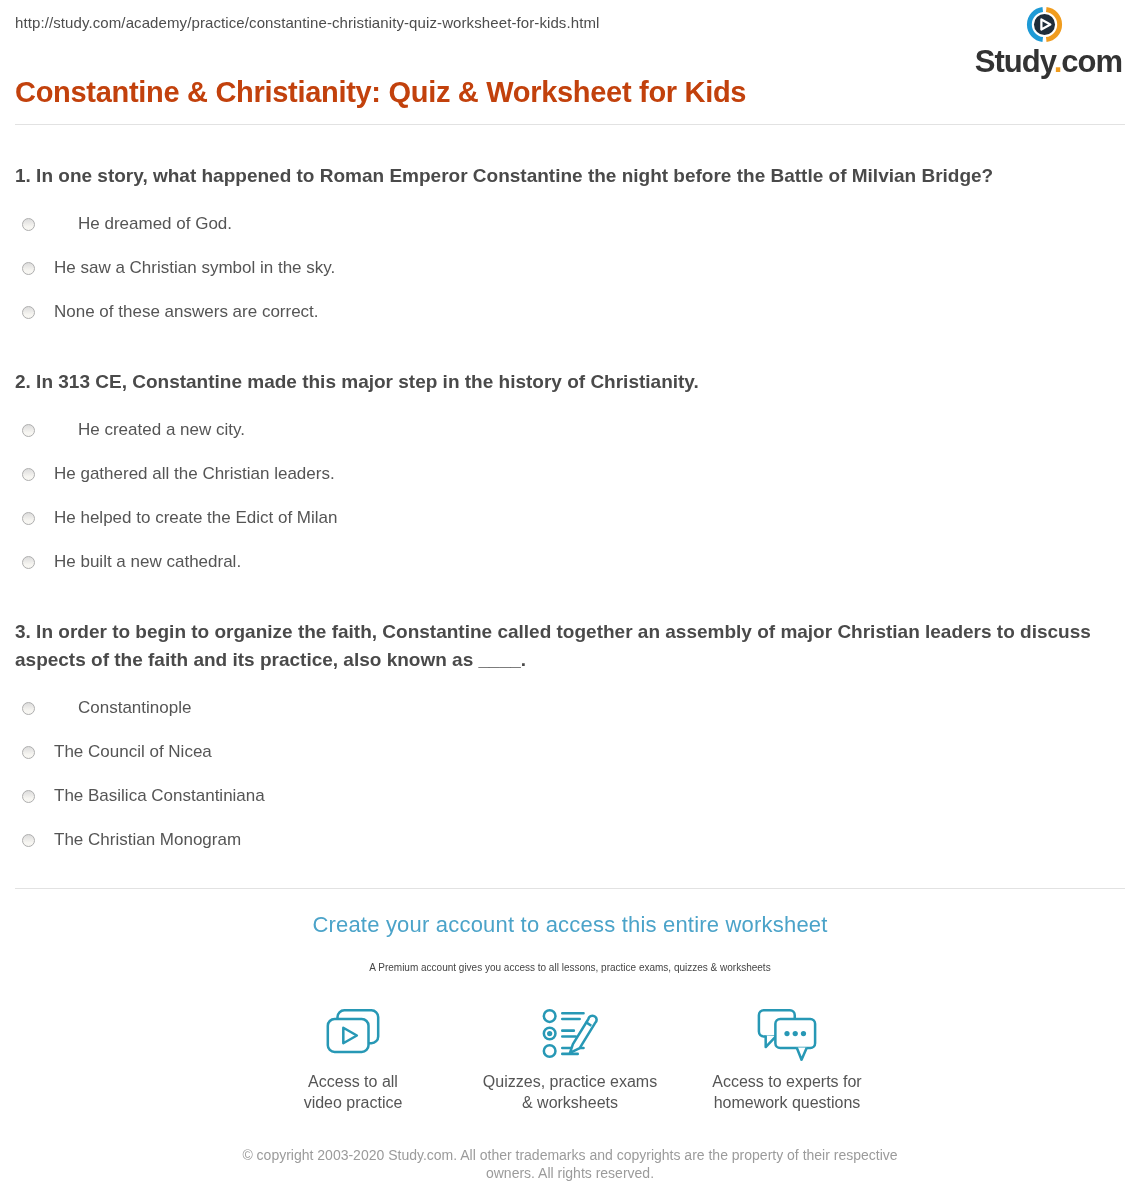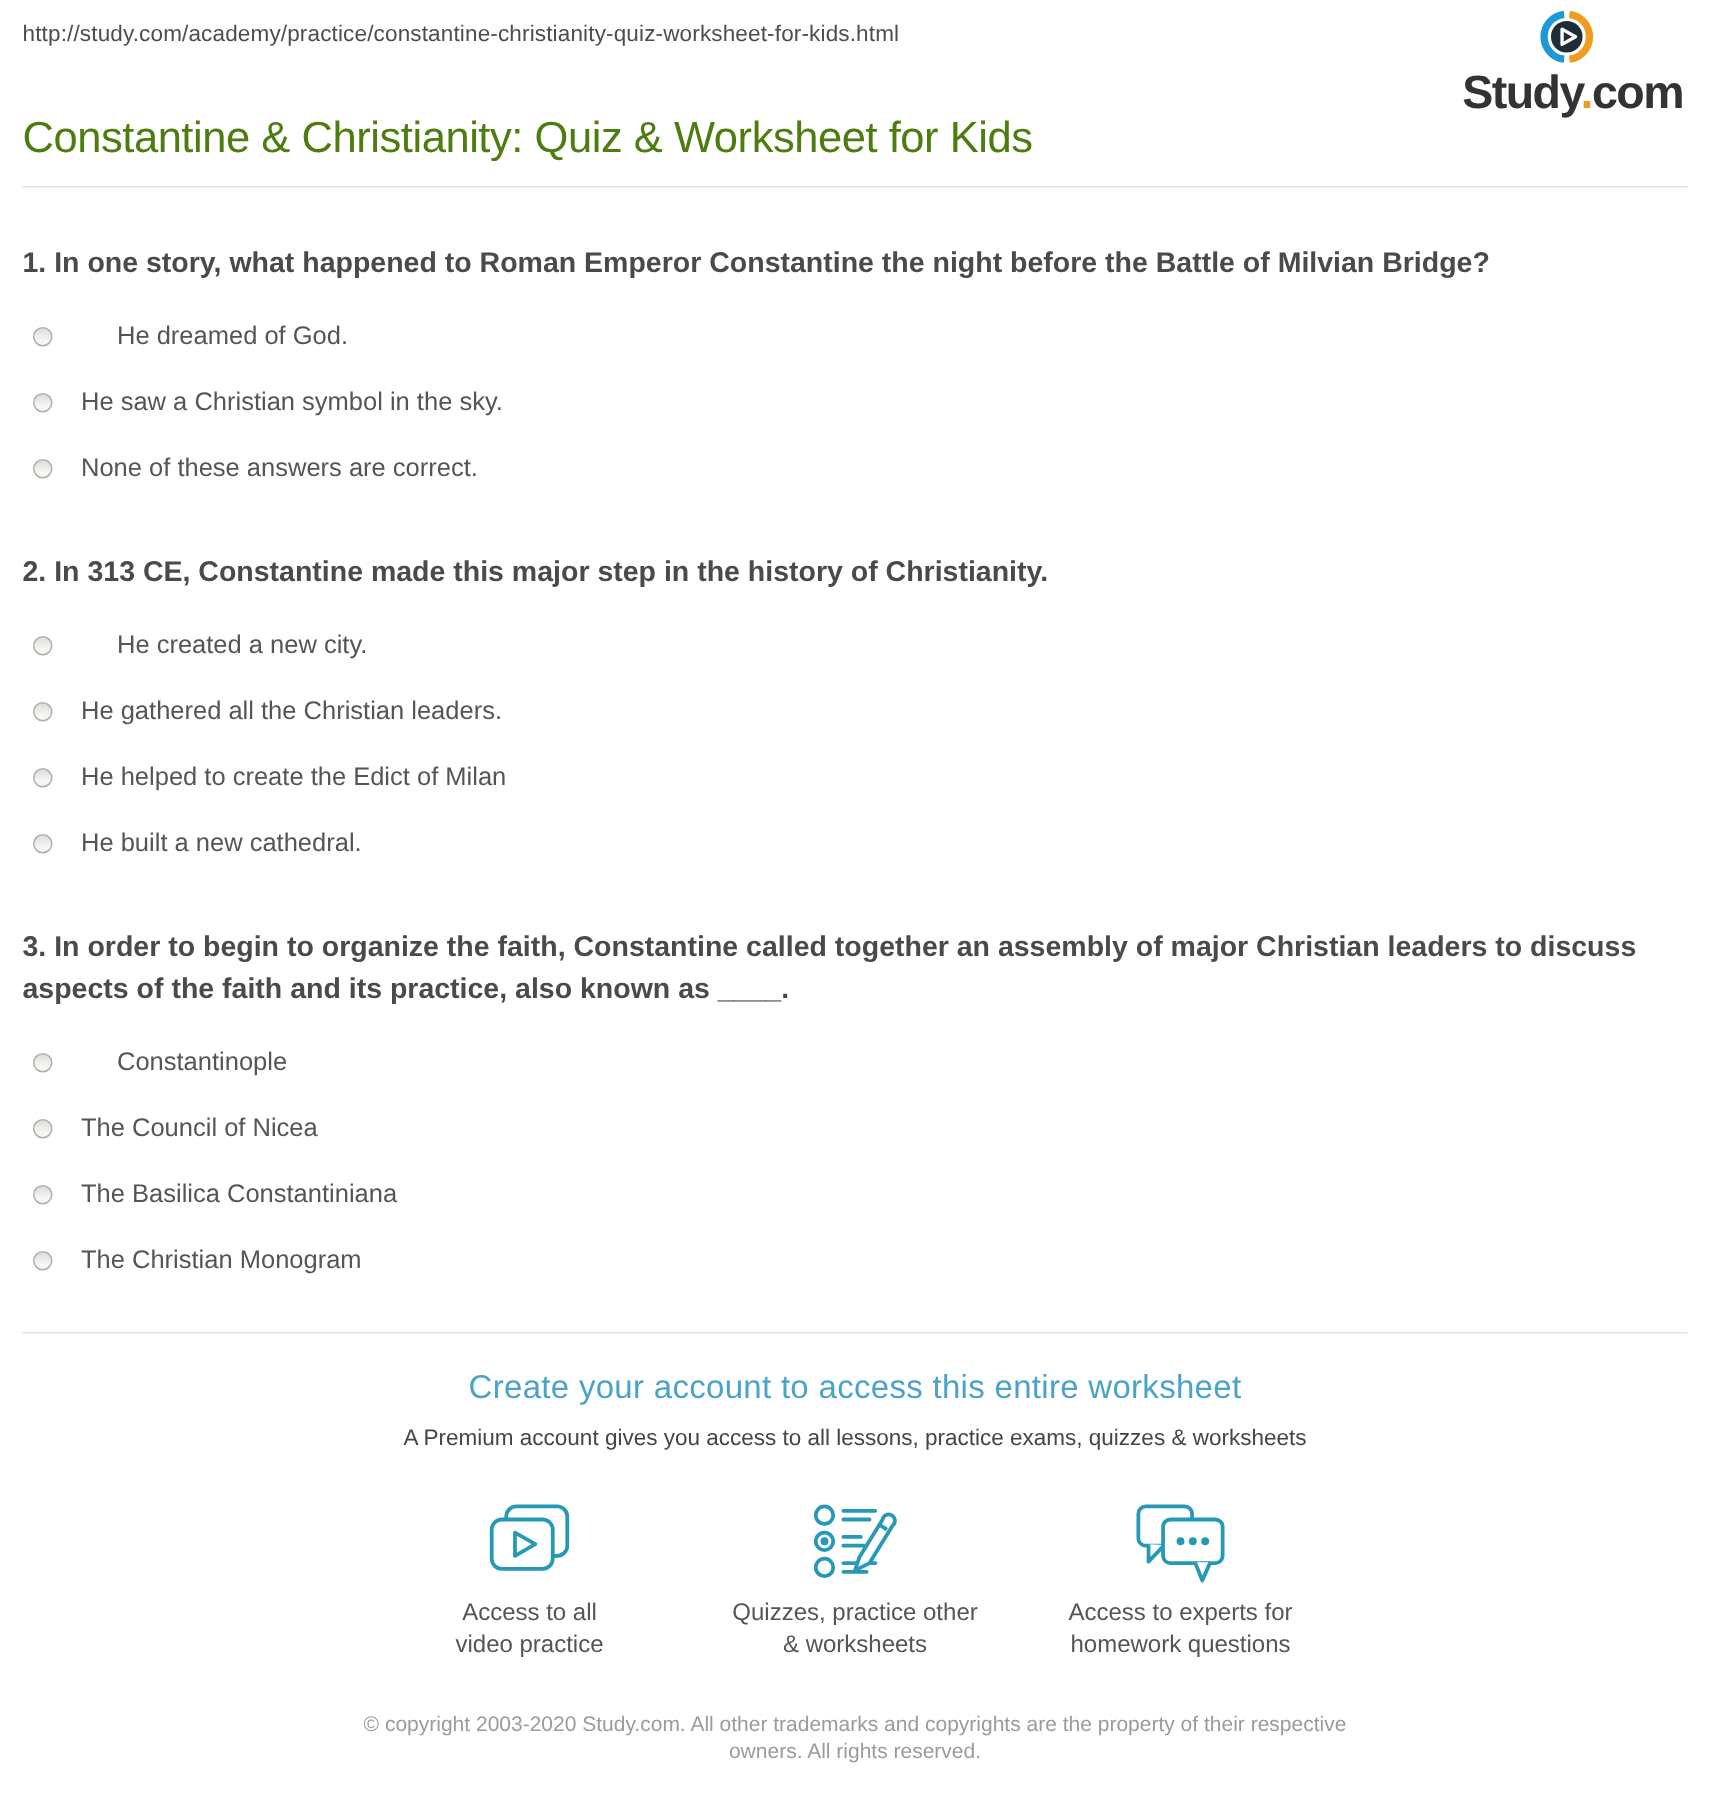--- a/index.html
+++ b/index.html
@@ -15,21 +15,21 @@
   header { position: relative; padding: 12px 18px 0 15px; height: 52px; }
   .url { font-size: 15px; color: #4d4d4d; padding-top: 2px; letter-spacing: 0.1px; }
   .logo { position: absolute; top: 6px; right: 18px; display: flex; align-items: center; text-decoration: none; cursor: pointer; flex-direction: column; }
   .logo-mark { width: 37px; height: 37px; margin-right: 7px; }
   .logo-text { font-size: 31px; font-weight: 700; color: #333; letter-spacing: -1px; line-height: 37px; }
   .logo-dot { color: #f09c1e; }
 
   
   h1.page-title {
     margin: 24px 15px 0 15px;
-    font-size: 29px; font-weight: 400; color: #4d7c0f; letter-spacing: -0.3px;
+    font-size: 29px; font-weight: 700; color: #c2410c; letter-spacing: -0.3px;
   }
   .rule { border: none; border-top: 1px solid #e2e2e2; margin: 15px 15px 0 15px; }
 
   
   main { padding: 0 15px; }
   .question-block { margin-top: 47px; }
   .question-block:first-child { margin-top: 37px; }
   .question-text {
     font-size: 19px; font-weight: 700; color: #4a4a4a;
     line-height: 28px; max-width: 1105px;
@@ -45,21 +45,21 @@
   .option-label { font-size: 17px; color: #555; line-height: 18px; }
 
   .rule-bottom { border: none; border-top: 1px solid #e2e2e2; margin: 39px 15px 0 15px; }
 
   
   .cta { text-align: center; }
   .cta-title {
     margin-top: 23px; font-size: 22px; font-weight: 400;
     color: #4ba3c9; letter-spacing: 0.2px; cursor: pointer;
   }
-  .cta-subtitle { margin-top: 12px; font-size: 15px; color: #454545; }
+  .cta-subtitle { margin-top: 24px; font-size: 10px; color: #454545; }
 
   
   .features { margin-top: 33px; display: flex; justify-content: center; }
   .feature { width: 217px; text-align: center; }
   .feature-icon { height: 57px; display: block; margin: 0 auto; }
   .feature-label { margin-top: 8px; font-size: 16px; color: #555; line-height: 21px; }
 
   
   footer { margin-top: 33px; }
   .copyright {
@@ -176,21 +176,21 @@
         <svg class="feature-icon" viewBox="0 0 64 58" width="62" height="57">
           <circle class="t-stroke" cx="11" cy="10" r="6"></circle>
           <circle class="t-stroke" cx="11" cy="28" r="6"></circle>
           <circle class="t-fill" cx="11" cy="28" r="2.7"></circle>
           <circle class="t-stroke" cx="11" cy="46" r="6"></circle>
           <path class="t-stroke" stroke-linecap="round" d="M24 7 H46 M24 13 H42 M24 25 H36 M24 31 H38 M24 43 H46 M24 49 H40"></path>
           <path class="t-stroke t-fillwhite" stroke-linejoin="round" d="M35 39 L51 13 A4.2 4.2 0 0 1 57 10 A4.2 4.2 0 0 1 58 17 L42 43 L32 48 Z"></path>
           <path class="t-stroke" d="M48 16 L54 20"></path>
         </svg>
         <div class="feature-label">
-          <div>Quizzes, practice other</div>
+          <div>Quizzes, practice exams</div>
           <div>&amp; worksheets</div>
         </div>
       </div>
 
       <div class="feature">
         <svg class="feature-icon" viewBox="0 0 64 58" width="62" height="57">
           <rect class="t-stroke t-fillwhite" x="3" y="4" width="37" height="27" rx="5"></rect>
           <path class="t-stroke t-fillwhite" stroke-linejoin="round" d="M10 30 L10 42 L21 30.5"></path>
           <rect class="t-stroke t-fillwhite" x="20" y="13" width="41" height="30" rx="5"></rect>
           <path class="t-stroke t-fillwhite" stroke-linejoin="round" d="M42 42.5 L47 55 L52.5 42.5"></path>

